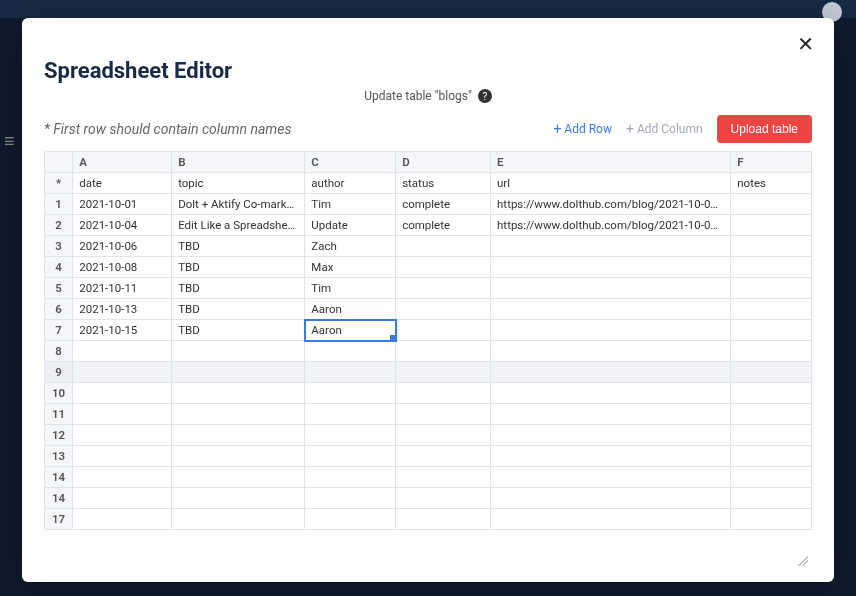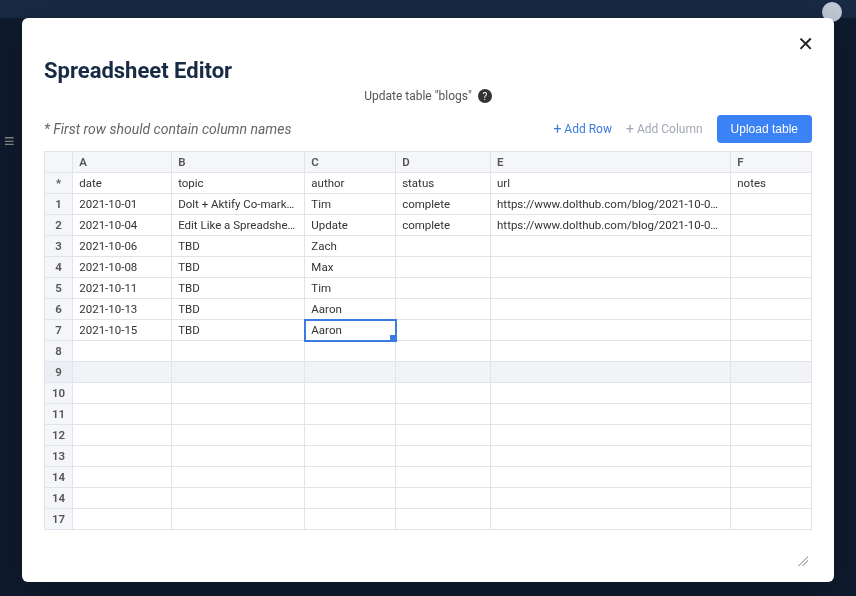--- a/index.html
+++ b/index.html
@@ -91,21 +91,21 @@
   align-items: center;
   gap: 3px;
   margin-right: 14px;
 }
 .link-btn.disabled {
   color: #a2a8b3;
   cursor: default;
 }
 .plus { font-size: 14px; line-height: 1; }
 .primary-btn {
-  background: #3b82f6;
+  background: #ef4444;
   color: #fff;
   border: none;
   border-radius: 4px;
   font-size: 12px;
   padding: 7px 14px;
   cursor: pointer;
 }
 .sheet {
   flex: 1;
   overflow: auto;

